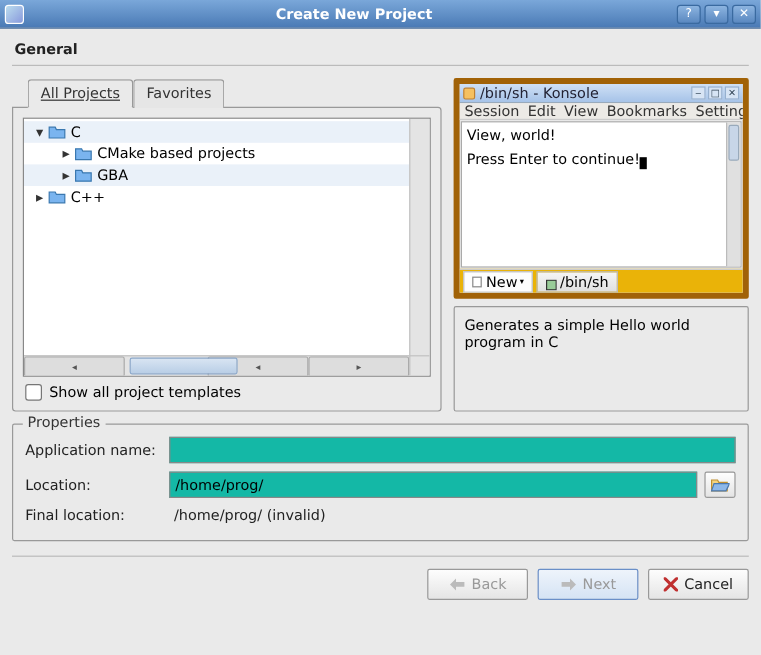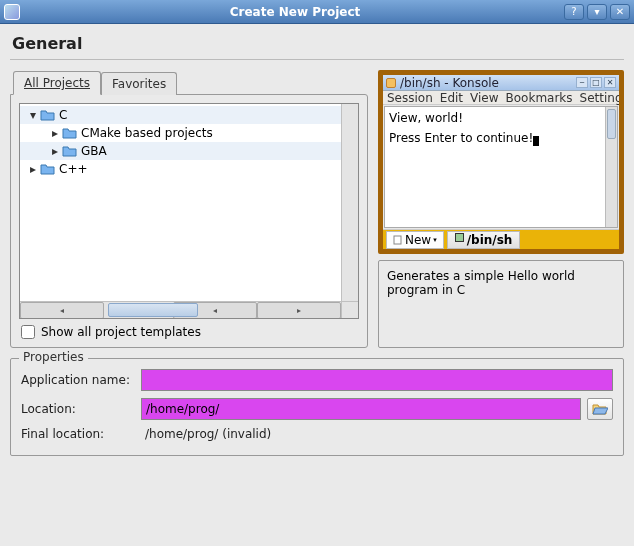--- a/index.html
+++ b/index.html
@@ -8,29 +8,29 @@
 
 .titlebar { height: 24px; background: linear-gradient(to bottom, #7aa7d9 0%, #4a7ab5 100%); display: flex; align-items: center; padding: 0 4px; color: #fff; border-bottom: 1px solid #2f5a8f; }
 .titlebar .icon { width: 16px; height: 16px; margin-right: 6px; border: 1px solid #fff; border-radius: 3px; background: linear-gradient(135deg,#bde 0%,#89d 100%); }
 .titlebar .title { flex: 1; text-align: center; font-weight: bold; }
 .titlebar .tb-btns { display: flex; gap: 3px; }
 .titlebar .tb-btn { width: 20px; height: 16px; background: linear-gradient(to bottom,#8cb4e0,#5a88c0); border: 1px solid #3a6aa0; border-radius: 3px; display: flex; align-items: center; justify-content: center; color: #fff; font-size: 10px; cursor: pointer; }
 
 
 .window-body { padding: 6px 10px 10px 10px; height: calc(100% - 24px); display: flex; flex-direction: column; background: #eaeaea; }
 
-.section-title { font-size: 16px; font-weight: bold; padding: 4px 2px 6px 2px; color: #222; border-bottom: 1px solid #bbb; margin-bottom: 10px; }
+.section-title { font-size: 12px; font-weight: bold; padding: 4px 2px 6px 2px; color: #222; border-bottom: 1px solid #bbb; margin-bottom: 10px; }
 
 .main-row { display: flex; gap: 10px; }
 .left-col { flex: 1; }
 .right-col { width: 246px; display: flex; flex-direction: column; gap: 6px; }
 
 
 .tab-wrap { }
-.tab-bar { display: flex; gap: 0; margin-left: 3px; align-items: flex-end; }
+.tab-bar { display: flex; gap: 0; margin-left: 13px; }
 .tab { padding: 4px 10px; background: #e6e6e6; border: 1px solid #999; border-bottom: none; border-radius: 3px 3px 0 0; color: #333; cursor: pointer; position: relative; top: 1px; }
 .tab.active { background: #eaeaea; z-index: 2; border-bottom: 1px solid #eaeaea; text-decoration: underline; }
 .tab-panel { border: 1px solid #999; background: #eaeaea; padding: 8px; border-radius: 0 3px 3px 3px; }
 
 
 .tree-box { background: #fff; border: 1px solid #888; height: 216px; overflow: hidden; position: relative; }
 .tree-scroll { position: absolute; left: 0; top: 0; right: 17px; bottom: 17px; padding: 2px 0; }
 .sb-v { position: absolute; right: 0; top: 0; width: 17px; bottom: 17px; background: #e4e4e4; border-left: 1px solid #c0c0c0; }
 .sb-h { position: absolute; left: 0; bottom: 0; height: 17px; right: 17px; background: #e4e4e4; border-top: 1px solid #c0c0c0; display: flex; align-items: center; }
 .sb-h .btn { width: 17px; height: 17px; background: #ddd; border: 1px solid #aaa; display: flex; align-items: center; justify-content: center; font-size: 8px; color: #555; }
@@ -60,31 +60,31 @@
 .k-title .ktext { flex: 1; color: #223; }
 .k-title .kbtns { display: flex; gap: 2px; }
 .k-title .kbtn { width: 12px; height: 11px; background: #d7e4f4; border: 1px solid #96b0cf; font-size: 8px; display: flex; align-items: center; justify-content: center; color: #345; }
 .k-menu { height: 14px; background: #eceae6; display: flex; align-items: center; gap: 7px; padding: 0 4px; font-size: 9px; color: #333; border-bottom: 1px solid #ccc; }
 .k-term { flex: 1; background: #fff; margin: 1px; border: 1px solid #aaa; padding: 4px; font-family: monospace; font-size: 9px; color: #000; line-height: 1.3; position: relative; }
 .k-term .cursor { display: inline-block; width: 6px; height: 10px; background: #000; vertical-align: bottom; }
 .k-term-sb { position:absolute; right:0; top:0; bottom:0; width:12px; background:#e0e0e0; border-left:1px solid #bbb;}
 .k-term-sb .th { position:absolute; left:1px; right:1px; top:2px; height:30px; background:#c8d6e8; border:1px solid #9ab; border-radius:2px;}
 .k-bottom { height: 20px; background: #eab308; border-top: 1px solid #ccc; display: flex; align-items: center; padding: 0 3px; gap: 3px; }
 .k-btn { font-size: 9px; background: #fdfdfd; border: 1px solid #bbb; padding: 1px 6px; display:flex; align-items:center; gap:2px;}
-.k-tab { font-size: 9px; background: linear-gradient(to bottom,#f5f5f5,#e0e0e0); border: 1px solid #bbb; padding: 1px 7px; display:flex; align-items:flex-start; gap:3px;font-weight:bold;}
+.k-tab { font-size: 9px; background: linear-gradient(to bottom,#f5f5f5,#e0e0e0); border: 1px solid #bbb; padding: 1px 7px; display:flex; align-items:flex-end; gap:3px;}
 
 
 .desc-box { border: 1px solid #999; background: #eaeaea; padding: 8px; border-radius: 2px; flex: 1; }
 
 
 .props { border: 1px solid #999; border-radius: 2px; margin-top: 10px; padding: 10px 10px 10px 10px; position: relative; }
 .props .legend { position: absolute; top: -9px; left: 8px; background: #eaeaea; padding: 0 4px; color: #333; }
 .prop-row { display: flex; align-items: center; margin-bottom: 7px; gap: 6px; justify-content: space-between; }
 .prop-row .lbl { width: 114px; color: #222; }
-.prop-row input { flex: 1; height: 22px; border: 1px solid #888; background: #d946ef; padding: 0 4px; }
+.prop-row input { flex: 1; height: 22px; border: 1px solid #888; background: #14b8a6; padding: 0 4px; }
 .browse-btn { width: 26px; height: 22px; border: 1px solid #999; background: linear-gradient(to bottom,#fefefe,#e4e4e4); border-radius: 2px; display: flex; align-items: center; justify-content: center; cursor: pointer; }
 .prop-row .value { flex: 1; color: #222; padding-left: 4px; }
 
 
 .btn-bar { margin-top: 12px; display: flex; justify-content: flex-end; gap: 8px; border-top: 1px solid #bbb; padding-top: 10px; }
 .btn { min-width: 84px; height: 26px; border: 1px solid #999; background: linear-gradient(to bottom,#fdfdfd,#e5e5e5); border-radius: 2px; display: flex; align-items: center; justify-content: center; gap: 5px; cursor: pointer; color: #222; }
 .btn.default { border: 1px solid #6a8fc8; background: linear-gradient(to bottom,#eef4fb,#d5e3f4); }
 .btn.disabled { color: #999; }
 .btn.disabled svg path { fill: #bbb; }
 
@@ -240,13 +240,33 @@
             <path d="M3 6 L16 6 L13 12 L1 12 Z" fill="#8db8ea" stroke="#4a78b0"></path>
           </svg>
       </div>
     </div>
     <div class="prop-row" style="margin-bottom:4px">
       <span class="lbl">Final location:</span>
       <span class="value">/home/prog/ (invalid)</span>
     </div>
   </div>
 
+  <div class="btn-bar">
+    <div class="btn disabled">
+      <svg width="14" height="12">
+          <path d="M6 1 L1 6 L6 11 L6 8 L13 8 L13 4 L6 4 Z" fill="#bbb"></path>
+        </svg>
+      <span>Back</span>
+    </div>
+    <div class="btn default disabled">
+      <svg width="14" height="12">
+          <path d="M8 1 L13 6 L8 11 L8 8 L1 8 L1 4 L8 4 Z" fill="#b8c8dc"></path>
+        </svg>
+      <span>Next</span>
+    </div>
+    <div class="btn">
+      <svg width="12" height="12">
+          <path d="M1 1 L11 11 M11 1 L1 11" stroke="#c03030" stroke-width="2.5" stroke-linecap="round"></path>
+        </svg>
+      <span>Cancel</span>
+    </div>
+  </div>
 </div>
 
 </body></html>

